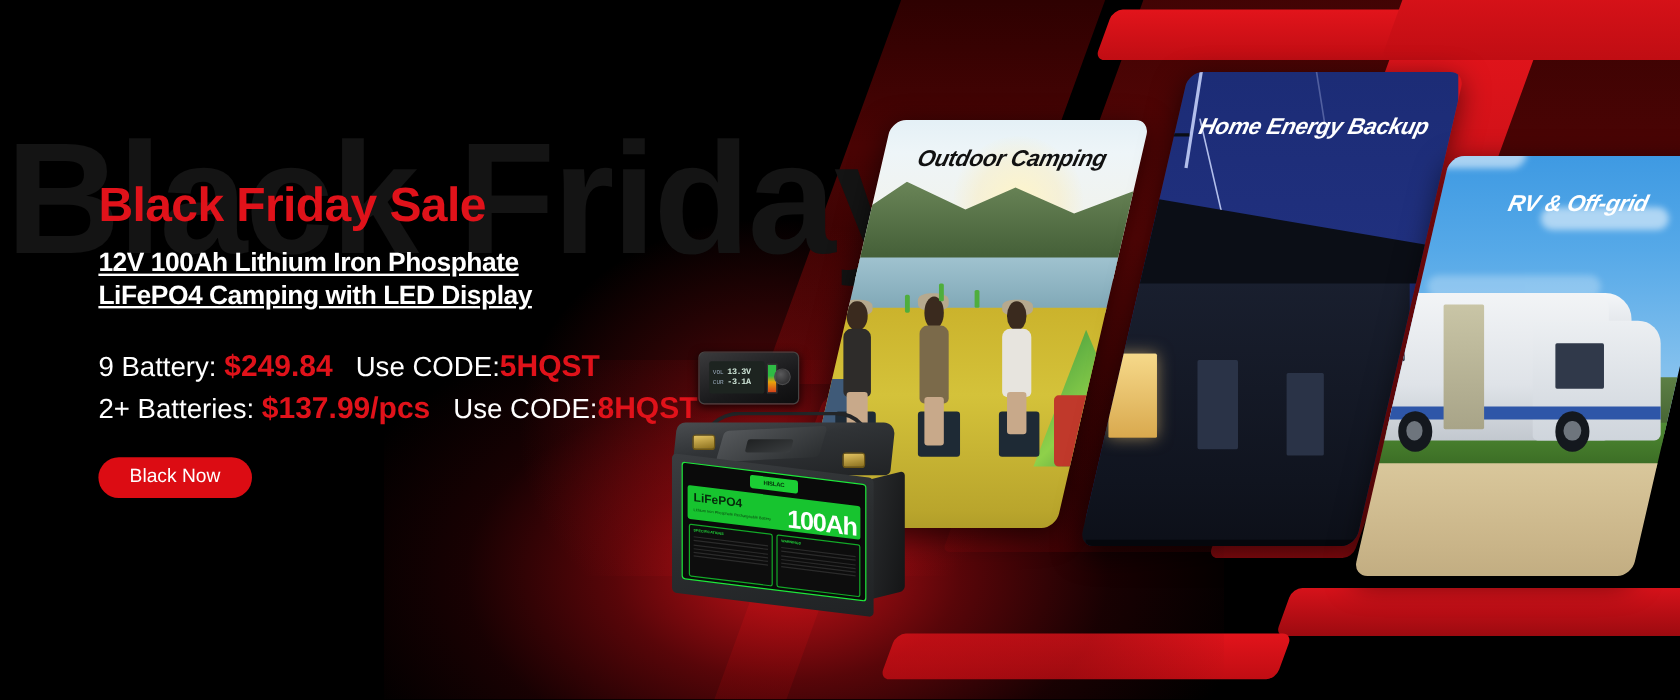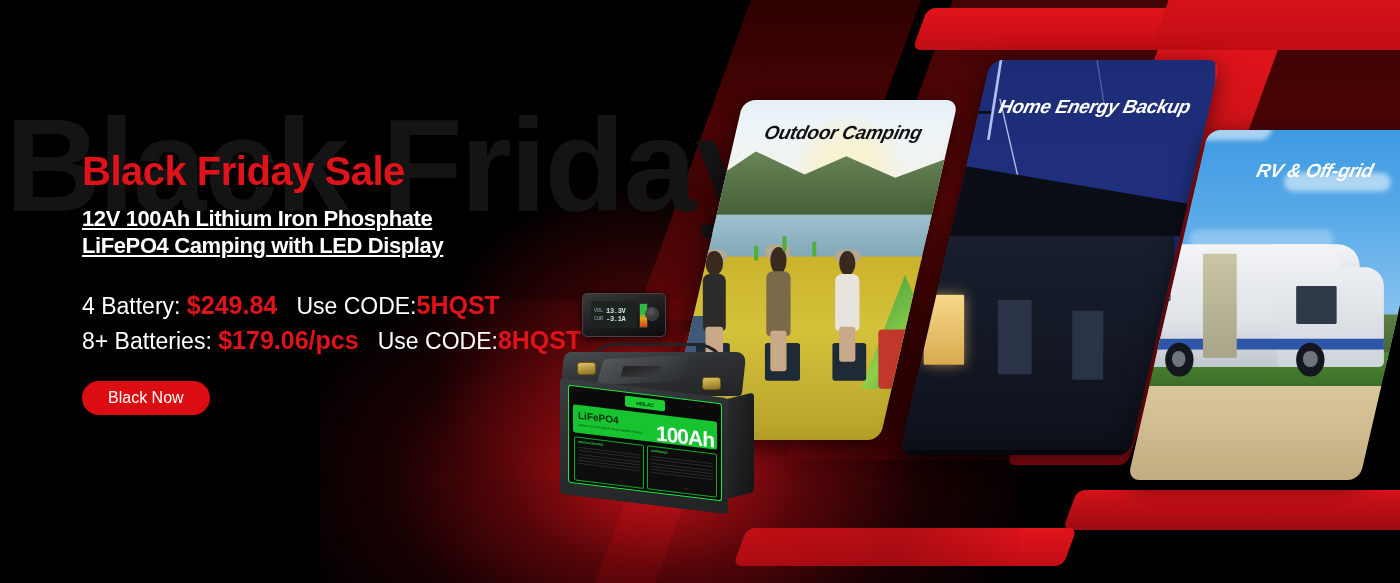--- a/index.html
+++ b/index.html
@@ -195,29 +195,29 @@
 
   <div class="copy">
     <div class="eyebrow">Black Friday Sale</div>
 
     <div class="headline">
       <div>12V 100Ah Lithium Iron Phosphate</div>
       <div>LiFePO4 Camping with LED Display</div>
     </div>
 
     <div class="price-row">
-      <span class="lbl">4 Battery:</span>
+      <span class="lbl">9 Battery:</span>
       <span class="amt">$249.84</span>
       &nbsp;
       <span class="lbl">Use CODE:</span><span class="code">5HQST</span>
     </div>
 
     <div class="price-row">
-      <span class="lbl">8+ Batteries:</span>
-      <span class="amt">$179.06/pcs</span>
+      <span class="lbl">2+ Batteries:</span>
+      <span class="amt">$137.99/pcs</span>
       &nbsp;
       <span class="lbl">Use CODE:</span><span class="code">8HQST</span>
     </div>
 
     <button class="shop-btn">Black Now</button>
   </div>
 
   <div class="led-mod">
     <div class="led-screen">
       <div class="led-line">

